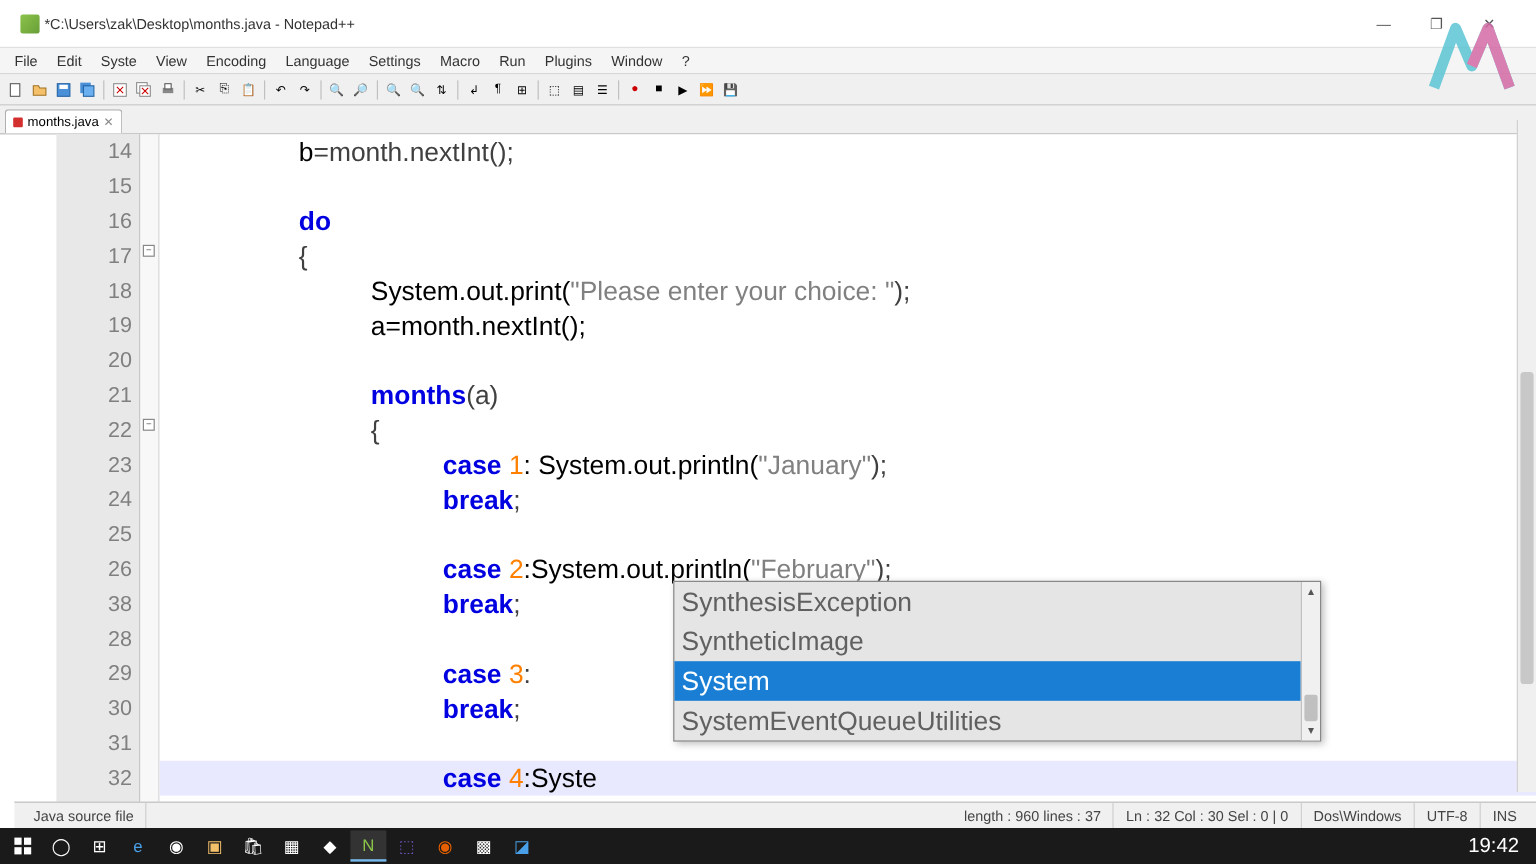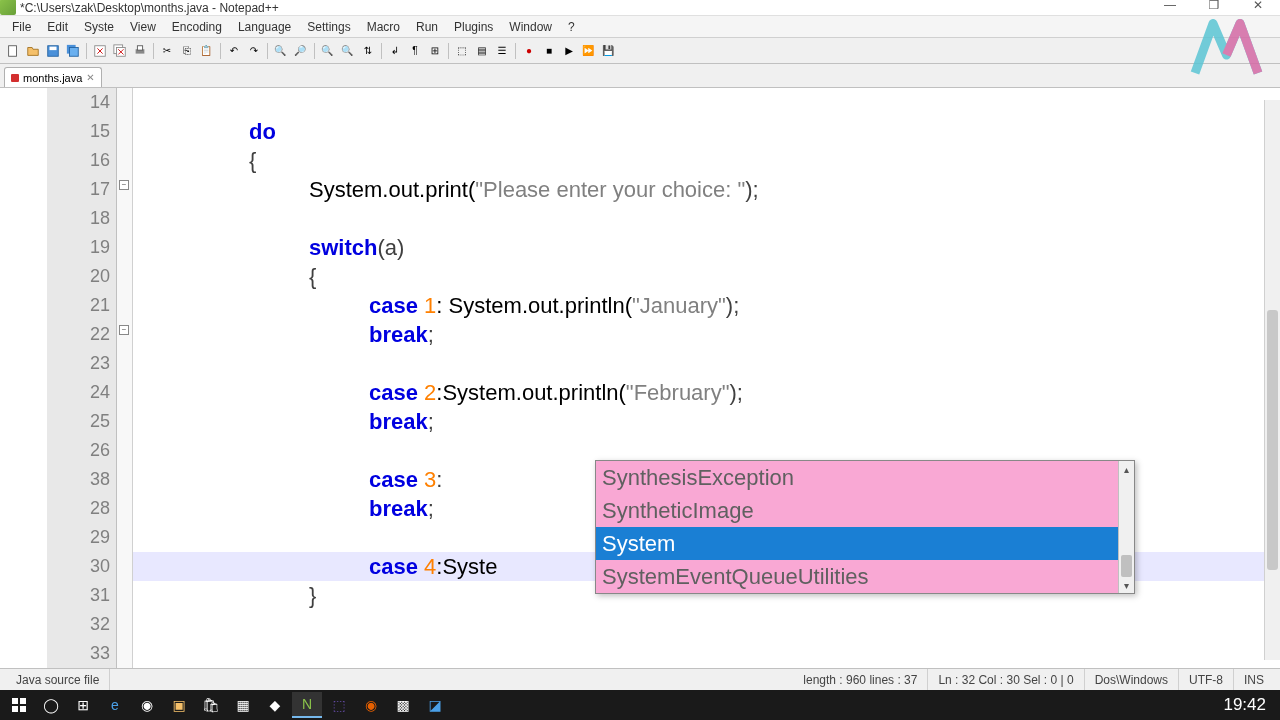--- a/index.html
+++ b/index.html
@@ -1,18 +1,18 @@
 <!DOCTYPE html>
 <html><head>
 <meta charset="utf-8">
 <style>
 * { margin: 0; padding: 0; box-sizing: border-box; font-family: "Segoe UI", Tahoma, sans-serif; }
 body { width: 1280px; height: 720px; overflow: hidden; background: #fff; position: relative; }
 
-.titlebar { height: 16px; background: #fff; display: flex; align-items: flex-end; padding: 0 0; border-bottom: 1px solid #e0e0e0; }
+.titlebar { height: 40px; background: #fff; display: flex; align-items: center; padding: 0 17px; border-bottom: 1px solid #e0e0e0; }
 .titlebar .icon { width: 16px; height: 16px; margin-right: 4px; background: linear-gradient(135deg,#8bc34a,#689f38); border-radius: 2px; }
 .titlebar .title { font-size: 12px; color: #333; flex: 1; }
 .titlebar .winbtns { display: flex; gap: 0; }
 .titlebar .winbtn { width: 44px; height: 20px; display: flex; align-items: center; justify-content: center; font-size: 12px; color: #555; cursor: pointer; }
 
 .menubar { height: 22px; background: #f5f5f5; display: flex; align-items: center; padding: 0 4px; font-size: 12px; border-bottom: 1px solid #d0d0d0; }
 .menubar .menu { padding: 2px 8px; cursor: pointer; color: #333; }
 
 .toolbar { height: 26px; background: #f0f0f0; display: flex; align-items: center; padding: 2px 4px; gap: 2px; border-bottom: 1px solid #c0c0c0; }
 .toolbar .tbtn { width: 18px; height: 18px; border: 1px solid transparent; display: flex; align-items: center; justify-content: center; font-size: 10px; cursor: pointer; border-radius: 2px; }
@@ -32,33 +32,33 @@
 .fold .mark { position: absolute; left: 2px; width: 10px; height: 10px; border: 1px solid #888; background: #fff; font-size: 8px; line-height: 8px; text-align: center; color: #555; }
 .code { flex: 1; position: relative; background: #fff; }
 .codeline { height: 29px; white-space: pre; padding-left: 4px; }
 .codeline.hl { background: #e8e8ff; }
 .kw { color: #0000e0; font-weight: bold; }
 .num { color: #ff8000; }
 .str { color: #808080; }
 .pn { color: #404040; }
 .ident { color: #000; }
 
-.autocomplete { position: absolute; left: 428px; top: 372px; width: 540px; background: #f9a8d4; border: 1px solid #888; box-shadow: 2px 2px 6px rgba(0,0,0,0.25); font-family: Consolas, monospace; font-size: 22px; display: flex; margin-left: 34px; }
+.autocomplete { position: absolute; left: 428px; top: 372px; width: 540px; background: #e5e5e5; border: 1px solid #888; box-shadow: 2px 2px 6px rgba(0,0,0,0.25); font-family: Consolas, monospace; font-size: 22px; display: flex; }
 .autocomplete .list { flex: 1; }
 .autocomplete .item { padding: 2px 6px; color: #606060; white-space: nowrap; cursor: pointer; }
 .autocomplete .item.sel { background: #1a7fd4; color: #fff; }
 .autocomplete .sb { width: 16px; background: #f0f0f0; border-left: 1px solid #c0c0c0; display: flex; flex-direction: column; }
 .autocomplete .sb .arr { height: 16px; display: flex; align-items: center; justify-content: center; font-size: 10px; color: #555; cursor: pointer; }
 .autocomplete .sb .track { flex: 1; position: relative; }
 .autocomplete .sb .thumb { position: absolute; bottom: 0; left: 2px; right: 2px; height: 22px; background: #c0c0c0; border-radius: 2px; }
 
 .vscroll { position: absolute; right: 0; top: 100px; bottom: 60px; width: 16px; background: #f0f0f0; border-left: 1px solid #d0d0d0; }
 .vscroll .thumb { position: absolute; top: 210px; left: 2px; right: 2px; height: 260px; background: #c8c8c8; border-radius: 3px; }
 
-.status { position: absolute; left: 0; right: 0; bottom: 30px; height: 22px; background: #f0f0f0; border-top: 1px solid #c0c0c0; display: flex; align-items: center; font-size: 12px; color: #444; padding: 0 6px; }
+.status { position: absolute; left: 12px; right: 0; bottom: 30px; height: 22px; background: #f0f0f0; border-top: 1px solid #c0c0c0; display: flex; align-items: center; font-size: 12px; color: #444; padding: 0 6px; }
 .status .cell { padding: 0 10px; border-right: 1px solid #d0d0d0; height: 100%; display: flex; align-items: center; }
 .status .sp { flex: 1; }
 
 .taskbar { position: absolute; left: 0; right: 0; bottom: 0; height: 30px; background: #1a1a1a; display: flex; align-items: center; gap: 2px; padding: 0 4px; }
 .taskbar .tb { width: 30px; height: 26px; display: flex; align-items: center; justify-content: center; color: #fff; font-size: 14px; cursor: pointer; }
 .taskbar .tb.active { background: #333; border-bottom: 2px solid #76b9ed; }
 .taskbar .spacer { flex: 1; }
 .taskbar .clock { color: #fff; font-size: 17px; padding: 0 10px; }
 
 .logo { position: absolute; top: 10px; right: 4px; width: 90px; height: 72px; pointer-events: none; opacity: 0.85; }
@@ -194,26 +194,28 @@
       <div class="ln">30</div>
       <div class="ln">31</div>
       <div class="ln">32</div>
       <div class="ln">33</div>
     </div>
   <div class="fold">
     <div class="mark" style="top:92px">−</div>
     <div class="mark" style="top:237px">−</div>
   </div>
   <div class="code">
+    <div class="codeline"><span style="display:inline-block;width:112px"></span><span class="ident">b</span><span class="pn">=month.nextInt();</span></div>
     <div class="codeline"></div>
     <div class="codeline"><span style="display:inline-block;width:112px"></span><span class="kw">do</span></div>
     <div class="codeline"><span style="display:inline-block;width:112px"></span><span class="pn">{</span></div>
     <div class="codeline"><span style="display:inline-block;width:172px"></span><span class="ident">System.out.print(</span><span class="str">"Please enter your choice: "</span><span class="pn">);</span></div>
-    <div class="codeline"></div>
-    <div class="codeline"><span style="display:inline-block;width:172px"></span><span class="kw">switch</span><span class="pn">(a)</span></div>
+    <div class="codeline"><span style="display:inline-block;width:172px"></span><span class="ident">a=month.nextInt();</span></div>
+    <div class="codeline"></div>
+    <div class="codeline"><span style="display:inline-block;width:172px"></span><span class="kw">months</span><span class="pn">(a)</span></div>
     <div class="codeline"><span style="display:inline-block;width:172px"></span><span class="pn">{</span></div>
     <div class="codeline"><span style="display:inline-block;width:232px"></span><span class="kw">case</span> <span class="num">1</span><span class="ident">: System.out.println(</span><span class="str">"January"</span><span class="pn">);</span></div>
     <div class="codeline"><span style="display:inline-block;width:232px"></span><span class="kw">break</span><span class="pn">;</span></div>
     <div class="codeline"></div>
     <div class="codeline"><span style="display:inline-block;width:232px"></span><span class="kw">case</span> <span class="num">2</span><span class="ident">:System.out.println(</span><span class="str">"February"</span><span class="pn">);</span></div>
     <div class="codeline"><span style="display:inline-block;width:232px"></span><span class="kw">break</span><span class="pn">;</span></div>
     <div class="codeline"></div>
     <div class="codeline"><span style="display:inline-block;width:232px"></span><span class="kw">case</span> <span class="num">3</span><span class="pn">:</span></div>
     <div class="codeline"><span style="display:inline-block;width:232px"></span><span class="kw">break</span><span class="pn">;</span></div>
     <div class="codeline"></div>

